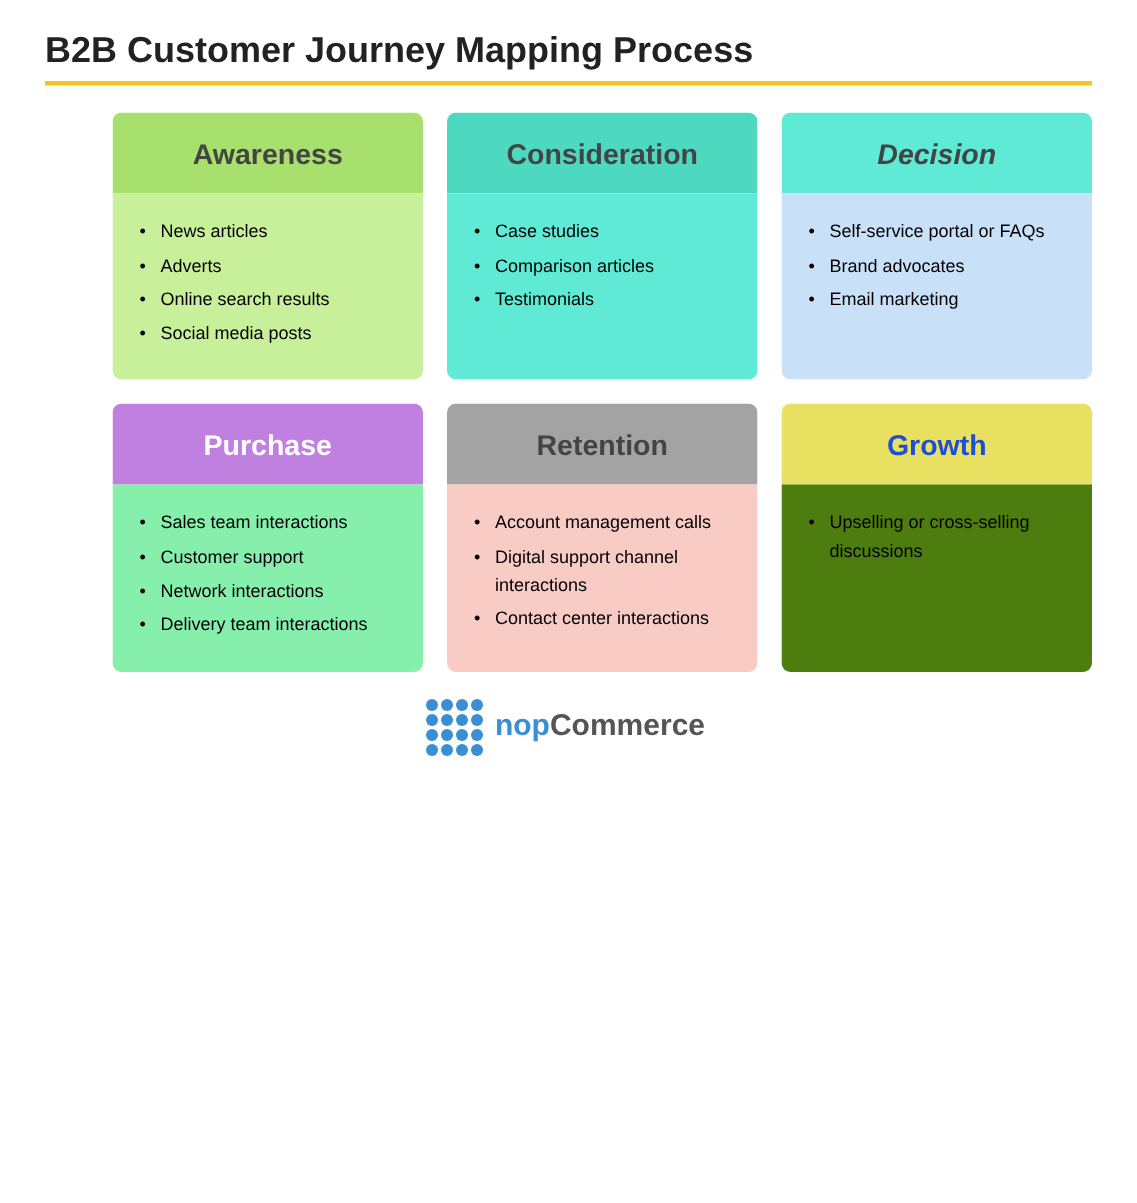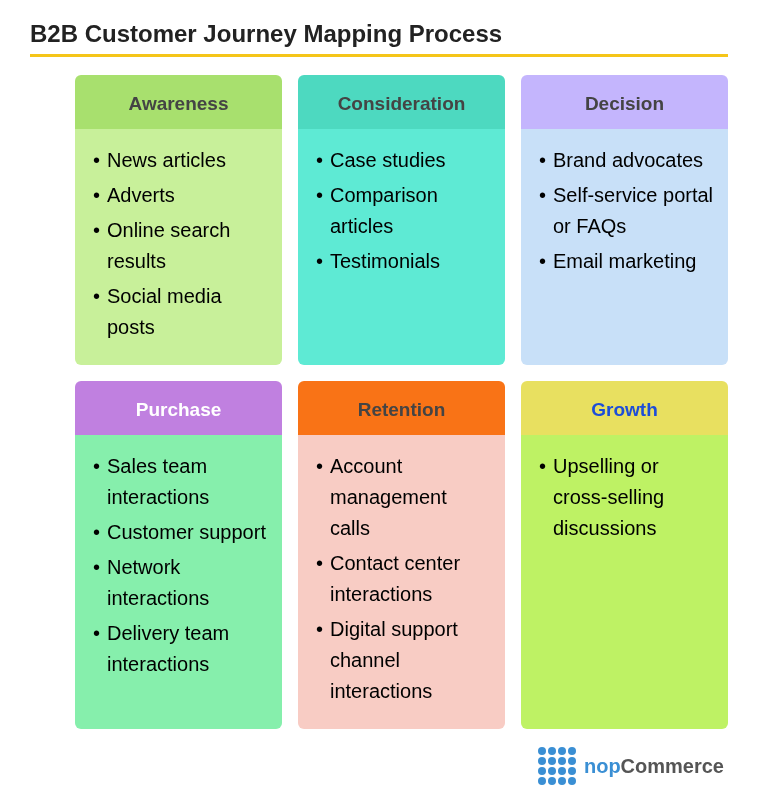--- a/index.html
+++ b/index.html
@@ -36,21 +36,21 @@
     }
     .card-header {
       padding: 18px 14px 14px 14px;
       font-size: 19px;
       font-weight: bold;
       text-align: center;
     }
     .card-body {
       padding: 16px 14px 18px 18px;
       flex: 1;
-      font-size: 20px;
+      font-size: 12px;
       line-height: 1.55;
     }
     .card-body ul {
       list-style: none;
       padding: 0;
     }
     .card-body ul li {
       padding-left: 14px;
       position: relative;
       margin-bottom: 4px;
@@ -63,38 +63,38 @@
 
     
     .awareness .card-header { background: #a8e06e; color: #444; }
     .awareness .card-body { background: #c8f09a; }
 
     
     .consideration .card-header { background: #4dd9c0; color: #444; }
     .consideration .card-body { background: #5eead4; }
 
     
-    .decision .card-header { background: #c4b5fd; color: #444; }
+    .decision .card-header { background: #5eead4; color: #444; font-style: italic; }
     .decision .card-body { background: #c8e0f8; }
 
     
     .purchase .card-header { background: #c080e0; color: #fff; }
     .purchase .card-body { background: #86efac; }
 
     
-    .retention .card-header { background: #f97316; color: #444; }
+    .retention .card-header { background: #a3a3a3; color: #444; }
     .retention .card-body { background: #f8ccc4; }
 
     
     .growth .card-header { background: #e8e060; color: #1d4ed8; }
-    .growth .card-body { background: #bef264; }
+    .growth .card-body { background: #4d7c0f; }
 
     .footer {
       display: flex;
-      justify-content: flex-end;
+      justify-content: center;
       align-items: center;
       margin-top: 18px;
       padding-right: 4px;
     }
     .nop-logo {
       display: flex;
       align-items: center;
       gap: 8px;
     }
     .nop-dots {
@@ -144,44 +144,44 @@
           <li>Case studies</li>
           <li>Comparison articles</li>
           <li>Testimonials</li>
         </ul>
       </div>
     </div>
     <div class="card decision">
       <div class="card-header">Decision</div>
       <div class="card-body">
         <ul>
+          <li>Self-service portal or FAQs</li>
           <li>Brand advocates</li>
-          <li>Self-service portal or FAQs</li>
           <li>Email marketing</li>
         </ul>
       </div>
     </div>
     <div class="card purchase">
       <div class="card-header">Purchase</div>
       <div class="card-body">
         <ul>
           <li>Sales team interactions</li>
           <li>Customer support</li>
           <li>Network interactions</li>
           <li>Delivery team interactions</li>
         </ul>
       </div>
     </div>
     <div class="card retention">
       <div class="card-header">Retention</div>
       <div class="card-body">
         <ul>
           <li>Account management calls</li>
+          <li>Digital support channel interactions</li>
           <li>Contact center interactions</li>
-          <li>Digital support channel interactions</li>
         </ul>
       </div>
     </div>
     <div class="card growth">
       <div class="card-header">Growth</div>
       <div class="card-body">
         <ul>
           <li>Upselling or cross-selling discussions</li>
         </ul>
       </div>

